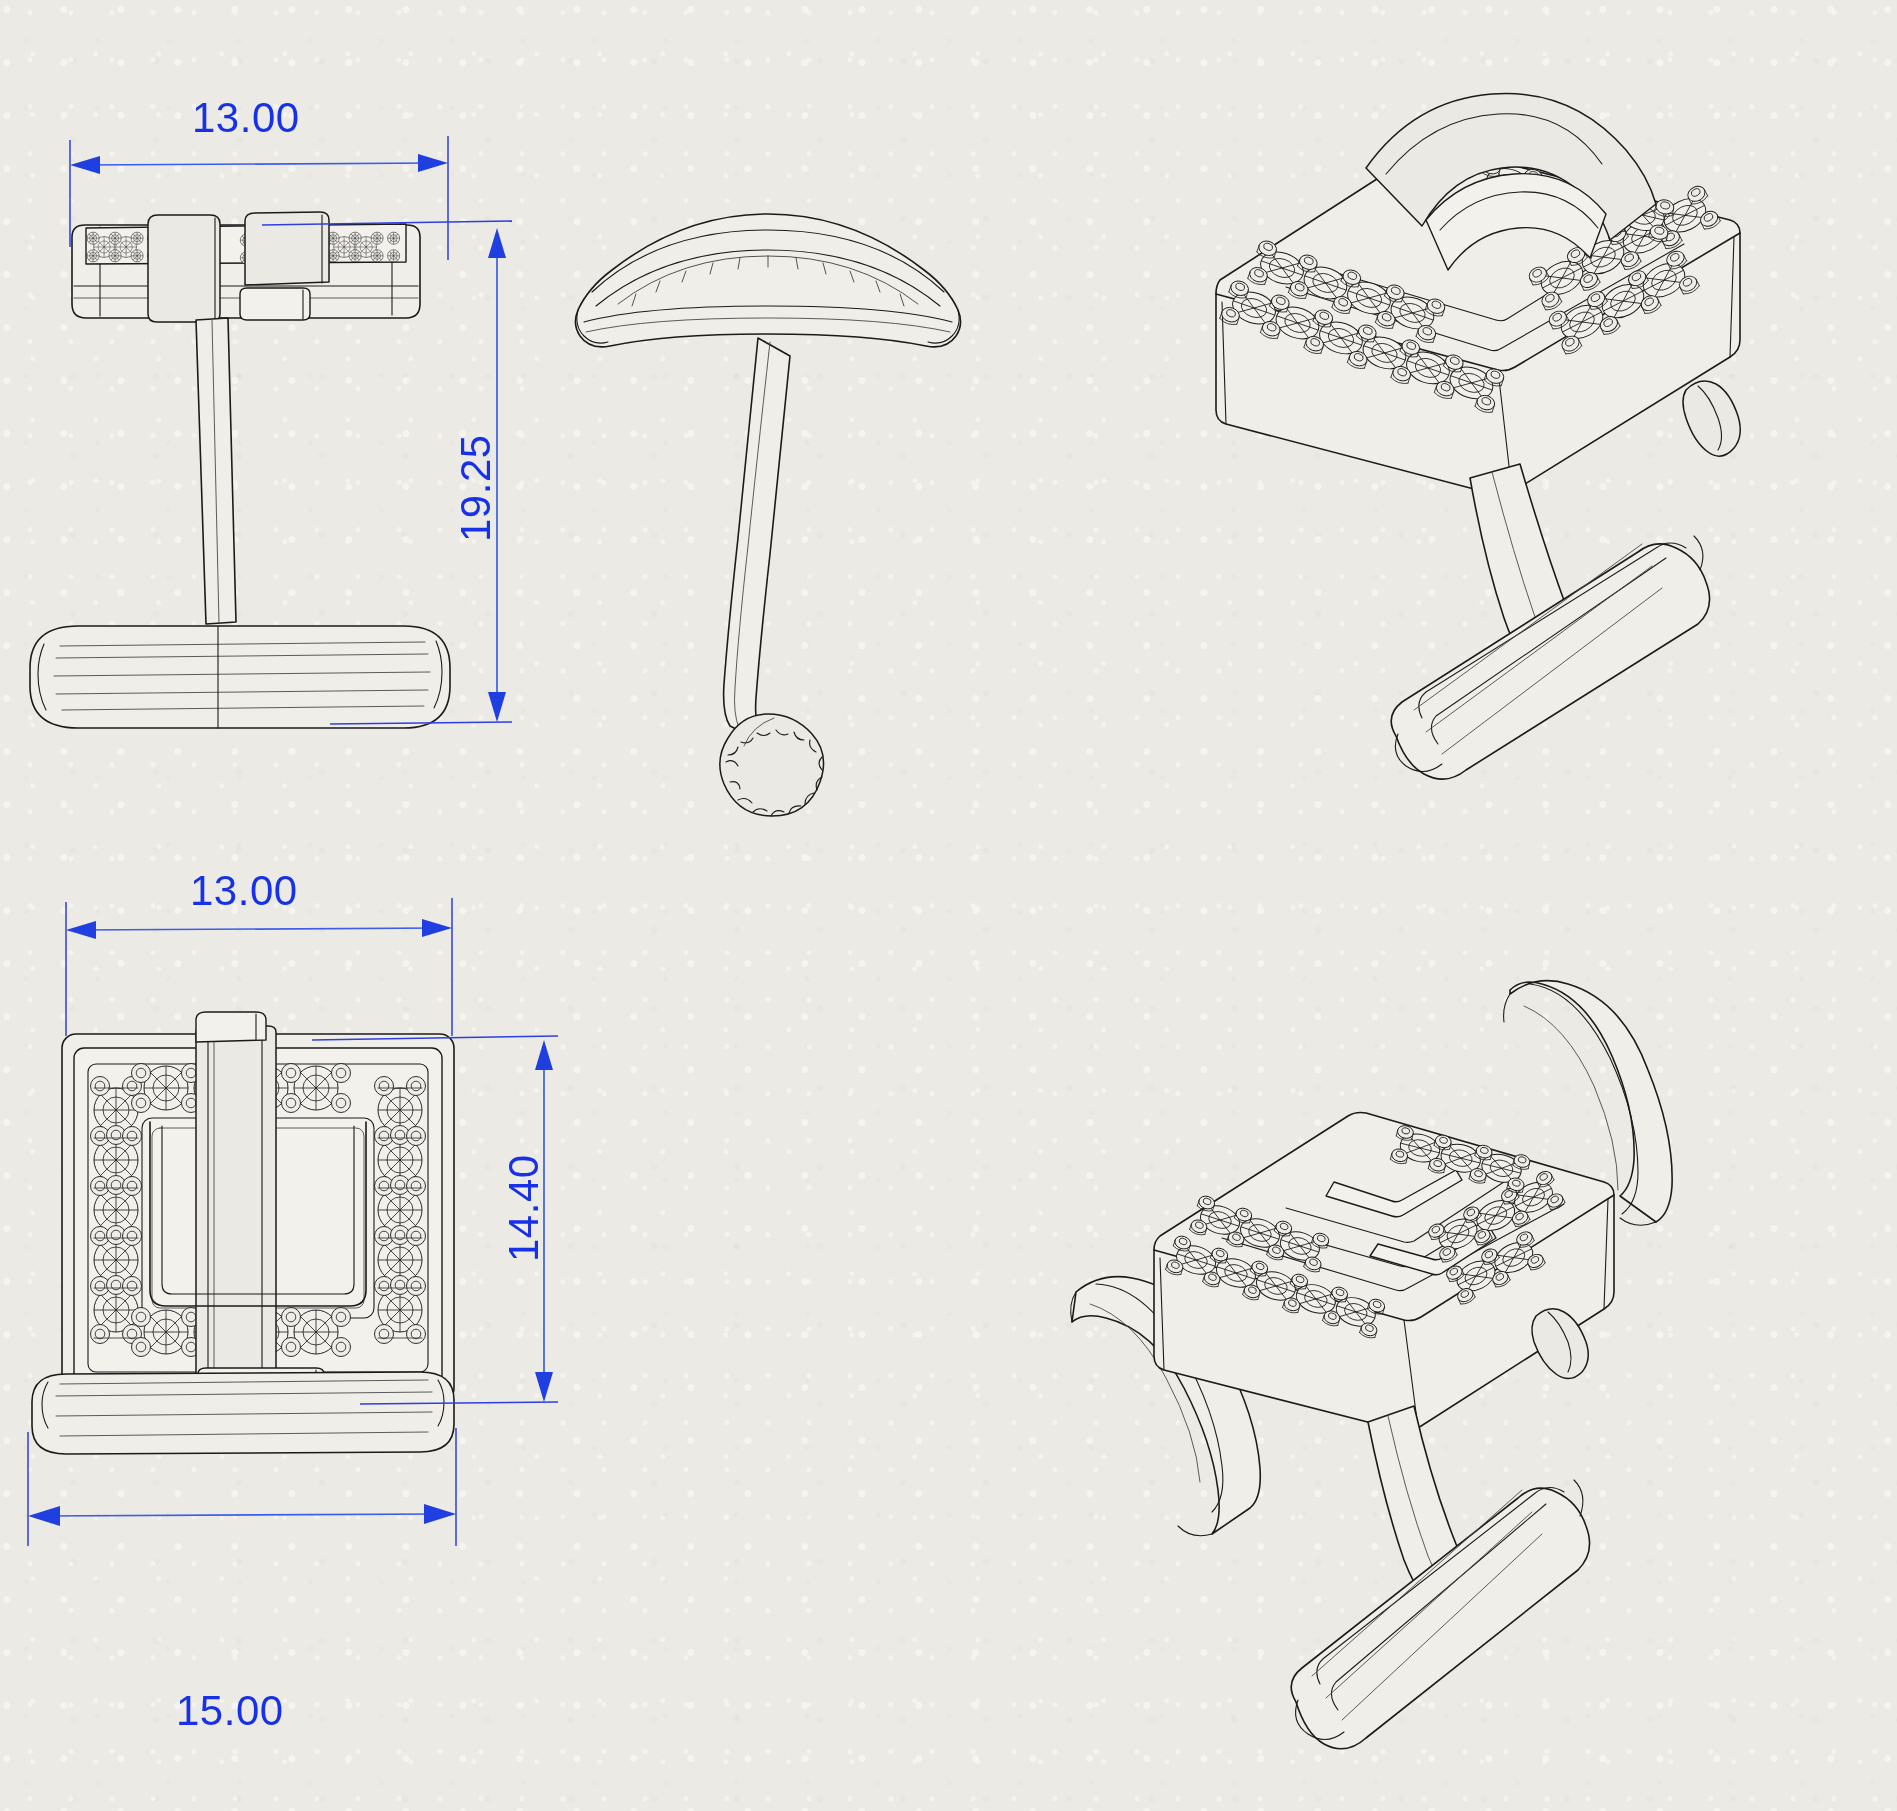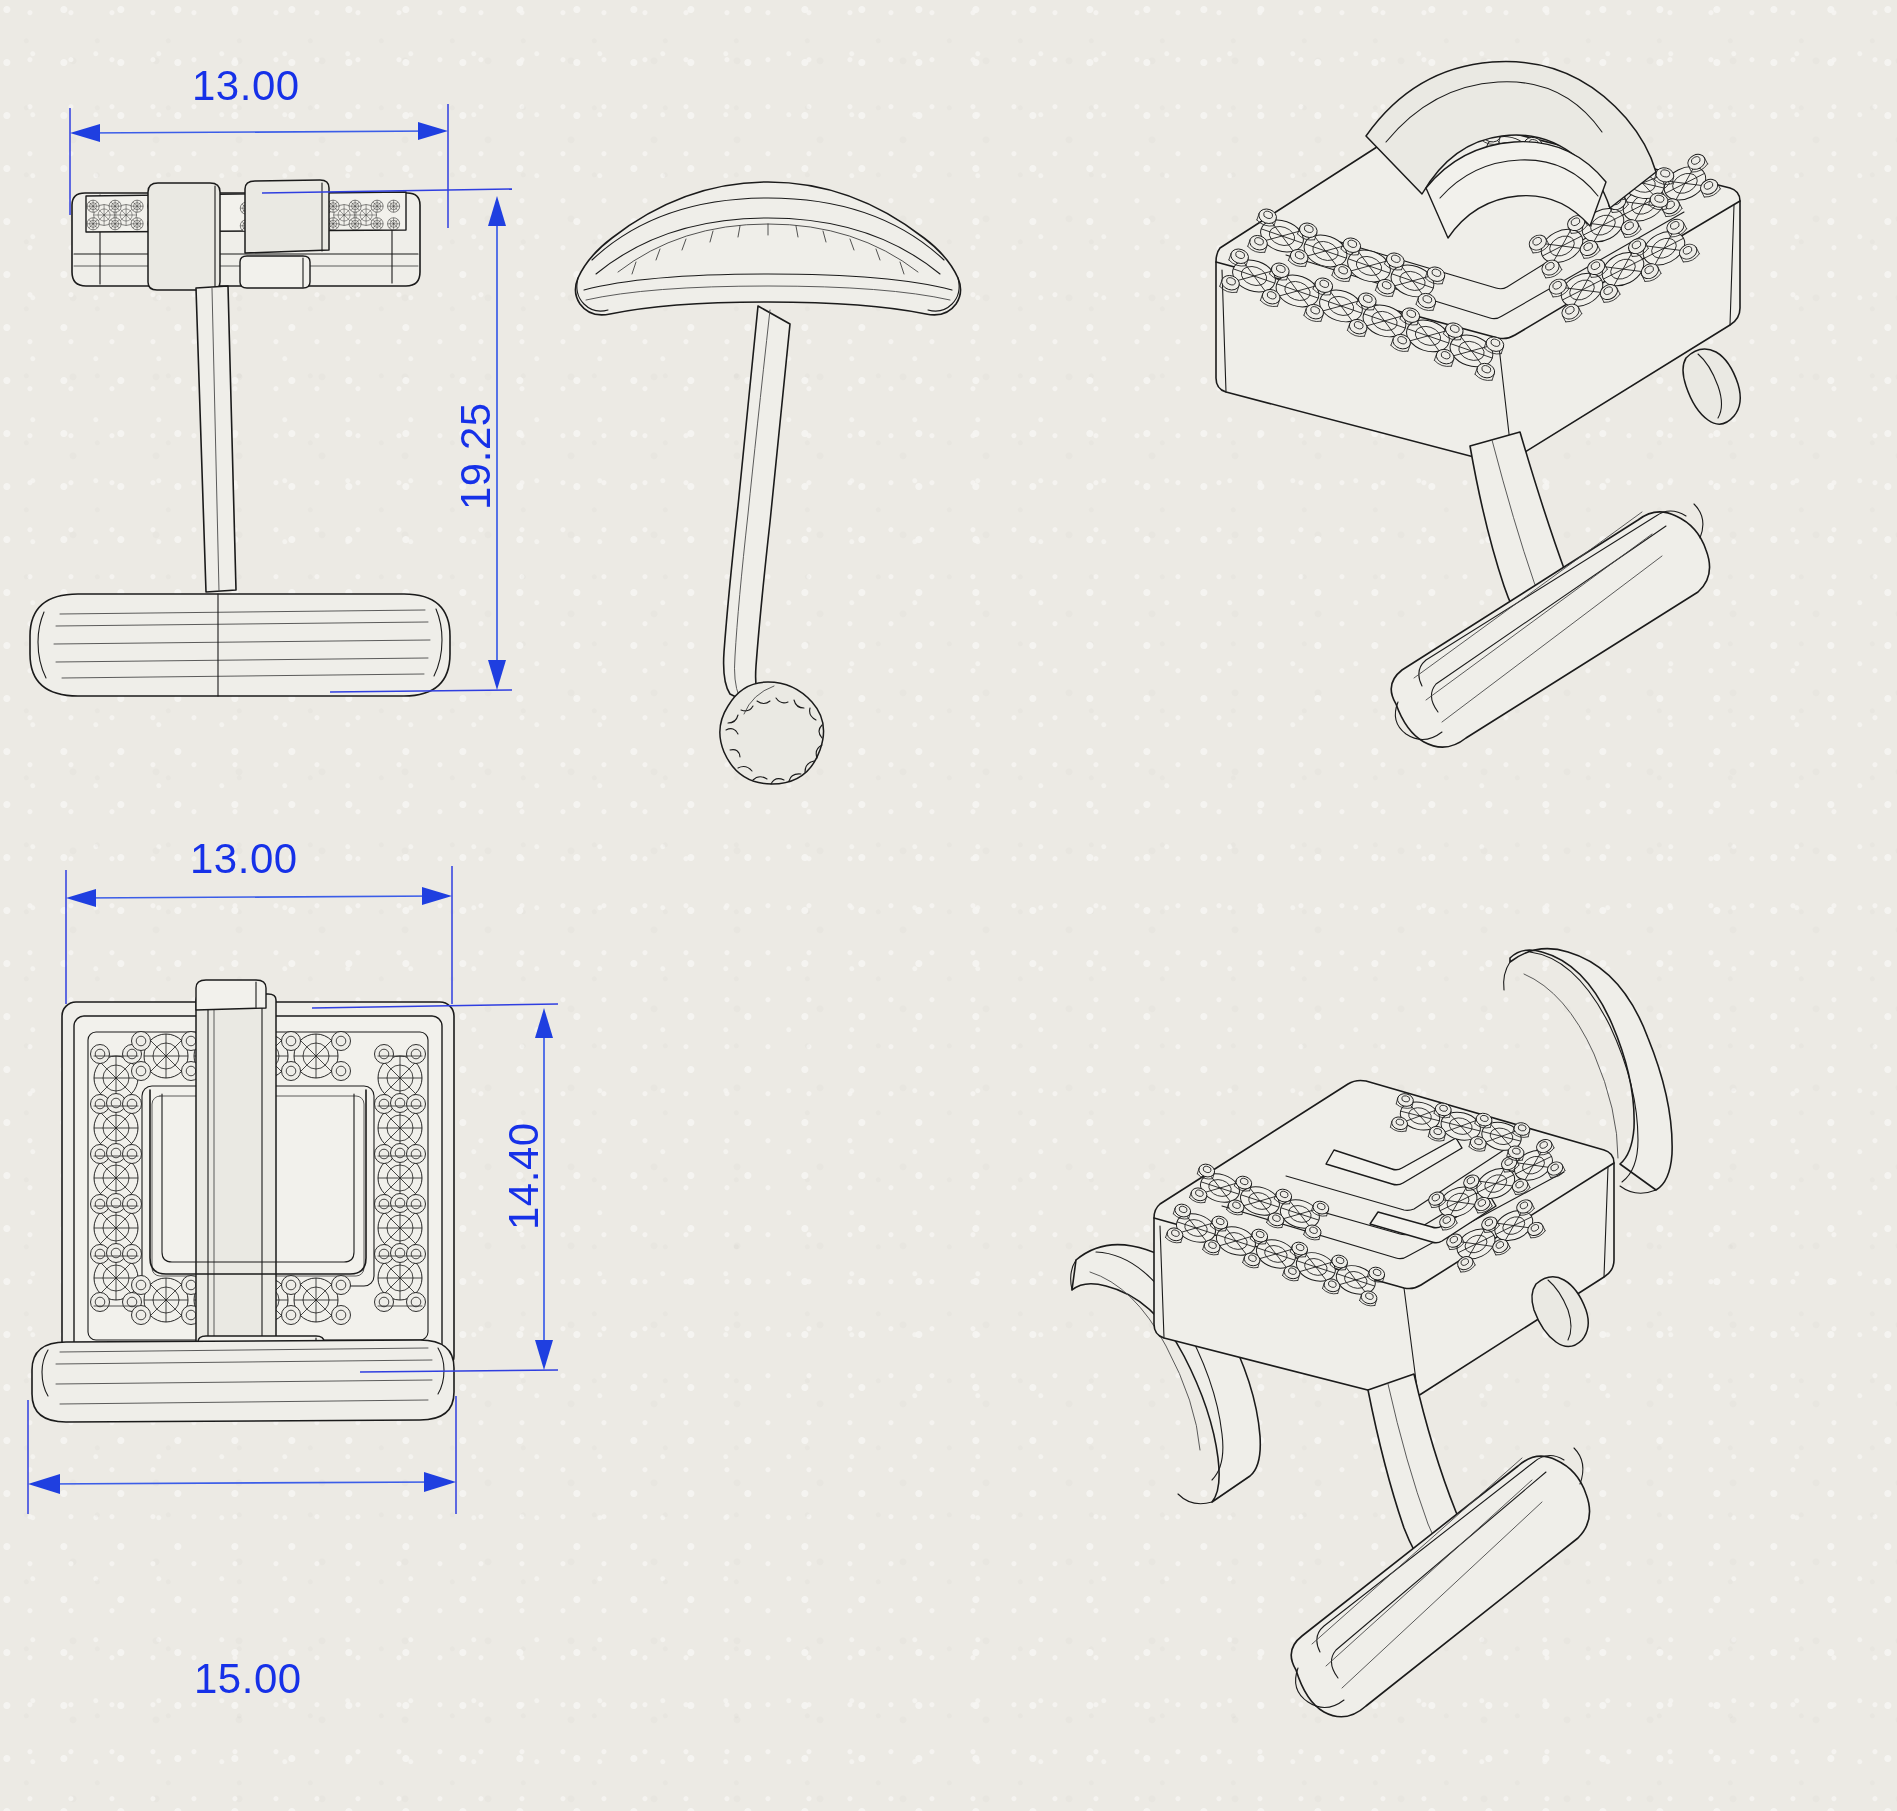--- a/index.html
+++ b/index.html
@@ -18,21 +18,21 @@
     opacity:.55;
     background:
       radial-gradient(circle at 12% 18%, rgba(255,255,255,.9) 0 3px, rgba(0,0,0,0) 4px),
       radial-gradient(circle at 37% 61%, rgba(0,0,0,.035) 0 2px, rgba(0,0,0,0) 3px),
       radial-gradient(circle at 73% 27%, rgba(255,255,255,.8) 0 2px, rgba(0,0,0,0) 3px),
       radial-gradient(circle at 88% 77%, rgba(0,0,0,.03) 0 3px, rgba(0,0,0,0) 4px),
       radial-gradient(circle at 52% 88%, rgba(255,255,255,.7) 0 2px, rgba(0,0,0,0) 3px);
     background-size:57px 53px,71px 67px,41px 47px,83px 79px,63px 61px;
     mix-blend-mode:normal;
   }
-  #drawing-canvas{position:absolute;inset:0;}
+  #drawing-canvas{position:absolute;inset:0;margin-top:32px;}
   svg.view{position:absolute;overflow:visible;}
   .ln{fill:none;stroke:#1b1b1b;stroke-width:1.6;stroke-linecap:round;stroke-linejoin:round;}
   .ln-t{fill:none;stroke:#1b1b1b;stroke-width:1.1;stroke-linecap:round;stroke-linejoin:round;}
   .ln-h{fill:none;stroke:#4a4a4a;stroke-width:.9;stroke-linecap:round;}
   .ln-xt{fill:none;stroke:#2a2a2a;stroke-width:.8;stroke-linecap:round;}
   .face{fill:#efeee9;stroke:#1b1b1b;stroke-width:1.6;stroke-linejoin:round;}
   .face2{fill:#eae9e3;stroke:#1b1b1b;stroke-width:1.5;stroke-linejoin:round;}
   .face3{fill:#f2f1ec;stroke:#1b1b1b;stroke-width:1.4;stroke-linejoin:round;}
   .stone{fill:#f1f0eb;stroke:#1b1b1b;stroke-width:.95;}
   .stone-f{fill:none;stroke:#1b1b1b;stroke-width:.8;}
@@ -547,21 +547,21 @@
       <path class="ext-line" d="M28,440 L28,554"></path>
       <path class="ext-line" d="M456,436 L456,554"></path>
       <path class="dim-line" d="M44,524 L440,522"></path>
       <polygon class="dim-arrow" points="28,524 60,514 60,534"></polygon>
       <polygon class="dim-arrow" points="456,522 424,512 424,532"></polygon>
     </g>
   </svg>
 
   <div class="dim-text" style="left:190px;top:835px;">13.00</div>
   <div class="dim-text vert" style="left:500px;top:1230px;">14.40</div>
-  <div class="dim-text" style="left:194px;top:1655px;">15.00</div>
+  <div class="dim-text" style="left:176px;top:1655px;">15.00</div>
 
   <svg class="view" id="svg-iso2" width="800" height="880" style="left:1060px;top:900px;" viewBox="0 0 800 880">
     <defs>
       <g id="iso2StoneLg">
         <ellipse class="stone" cx="0" cy="0" rx="20" ry="13.5"></ellipse>
         <ellipse class="stone-f" cx="0" cy="0" rx="11.5" ry="8"></ellipse>
         <path class="stone-f" d="M-14,-9.5 L14,9.5 M14,-9.5 L-14,9.5 M-20,0 L20,0"></path>
       </g>
       <g id="iso2Prong">
         <ellipse class="prong" cx="0" cy="0" rx="8" ry="6.2"></ellipse>

